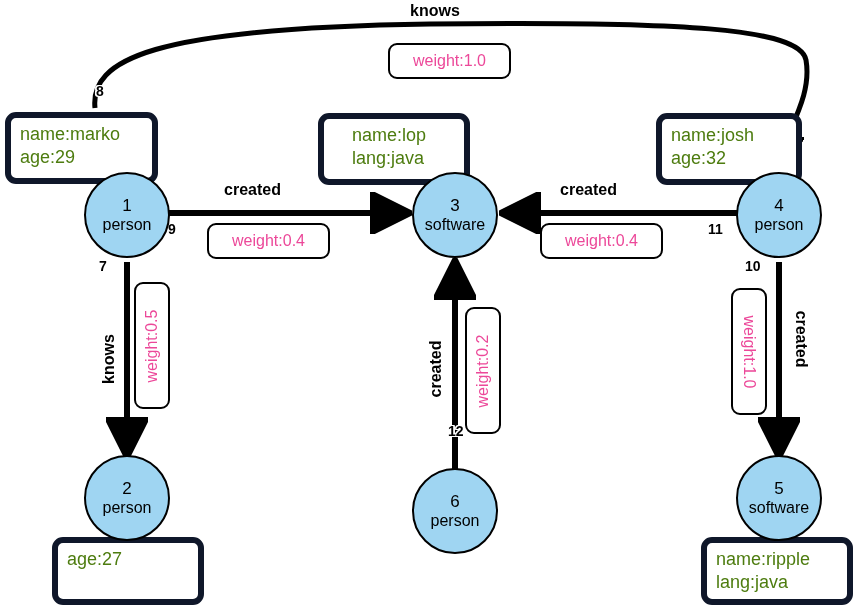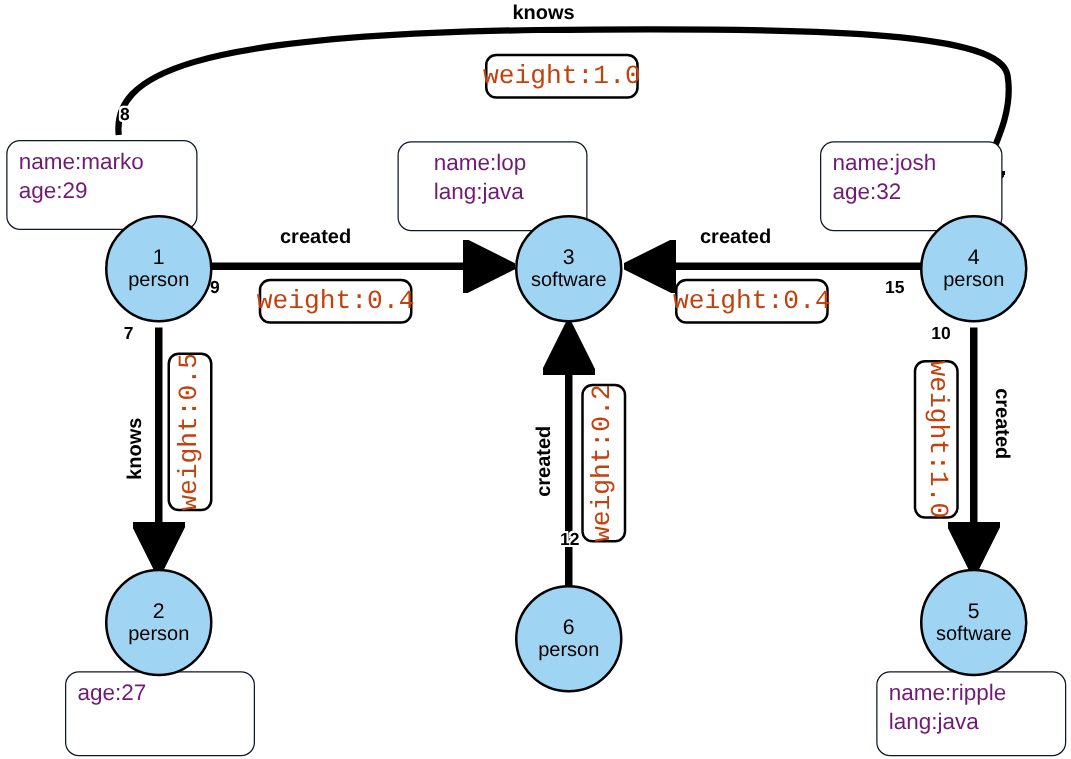--- a/index.html
+++ b/index.html
@@ -41,43 +41,42 @@
   .vertex .v-id {
     font-size: 17px;
   }
   .vertex .v-label {
     font-size: 16px;
   }
   
   .propbox {
     position: absolute;
     background: #ffffff;
-    border: 1px solid #0f172a;
+    border: 6px solid #0f172a;
     border-radius: 11px;
     box-sizing: border-box;
     padding: 5px 9px 6px 9px;
     font-size: 18px;
     line-height: 1.30;
-    color: #701a75;
+    color: #4d7c0f;
     white-space: nowrap;
   }
   
   .wbox {
     position: absolute;
     background: #ffffff;
     border: 2px solid #000000;
     border-radius: 9px;
     box-sizing: border-box;
-    font-size: 21px;
-    color: #c2410c;
+    font-size: 16px;
+    color: #ec4899;
     display: flex;
     align-items: center;
     justify-content: center;
     white-space: nowrap;
-    font-family: Liberation Mono, monospace;
   }
   .wbox.vert-ccw > span {
     transform: rotate(-90deg);
   }
   .wbox.vert-cw > span {
     transform: rotate(90deg);
   }
   
   .elabel {
     position: absolute;
@@ -136,21 +135,21 @@
 
   <div class="elabel rot-ccw" style="left:79px; top:350px; width:60px; text-align:center;">knows</div>
 
   <div class="elabel rot-ccw" style="left:401px; top:360px; width:70px; text-align:center;">created</div>
 
   <div class="elabel rot-cw" style="left:766px; top:330px; width:70px; text-align:center;">created</div>
 
   <div class="eid" style="left:96px; top:83px;">8</div>
   <div class="eid" style="left:168px; top:221px;">9</div>
   <div class="eid" style="left:99px; top:258px;">7</div>
-  <div class="eid" style="left:708px; top:221px;">15</div>
+  <div class="eid" style="left:708px; top:221px;">11</div>
   <div class="eid" style="left:745px; top:258px;">10</div>
   <div class="eid" style="left:420px; top:423px;margin-left:28px;">12</div>
 
   <div class="wbox" style="left:388px; top:43px; width:123px; height:36px;">
     <span>weight:1.0</span>
   </div>
 
   <div class="wbox" style="left:207px; top:223px; width:123px; height:36px;">
     <span>weight:0.4</span>
   </div>

